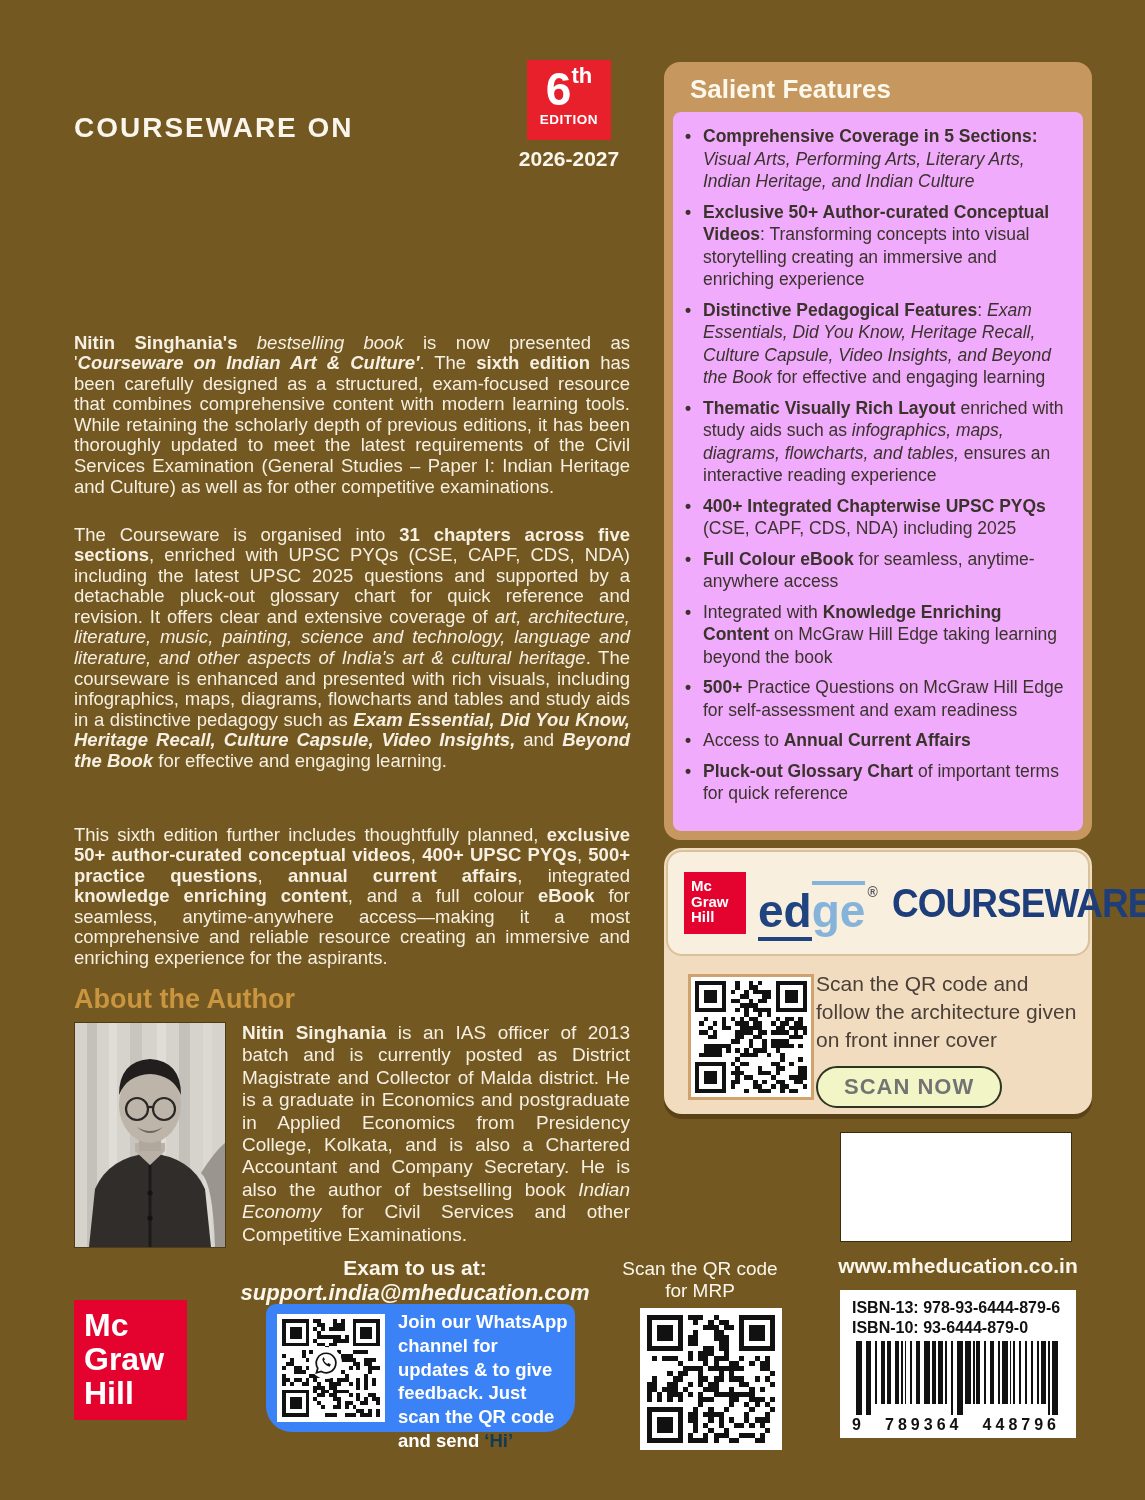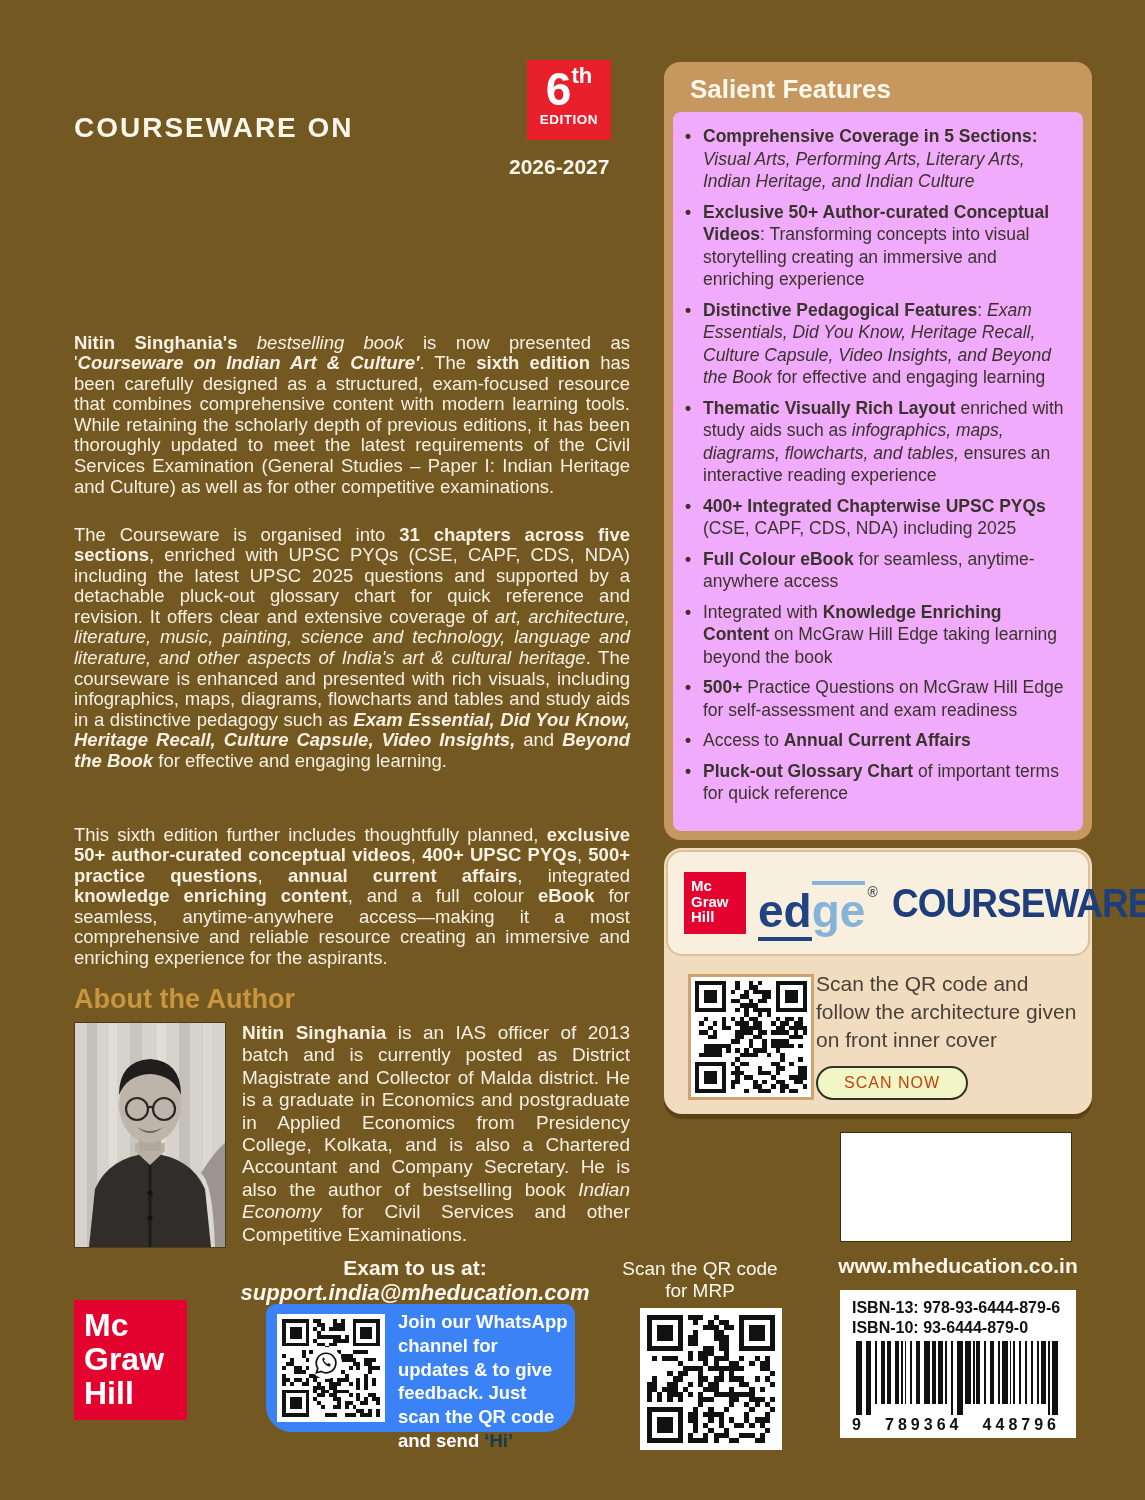--- a/index.html
+++ b/index.html
@@ -13,21 +13,21 @@
   .s-bi{font-weight:700;font-style:italic}
   .s-hi{font-weight:700;color:#143a52}
 
   
   .kicker{left:74px;top:112px;color:#fbf6ec;font-size:28px;font-weight:700;letter-spacing:2px;}
   .cover-title{left:71px;top:146px;color:#d3a661;font-size:74px;line-height:76px;font-weight:700;letter-spacing:1px;}
   .edition-badge{left:527px;top:60px;width:84px;height:80px;background:#e8202b;color:#fff;text-align:center;}
   .edition-badge .six{font-size:46px;font-weight:700;line-height:46px;display:inline-block;margin-top:6px;}
   .edition-badge .th{font-size:22px;font-weight:700;vertical-align:22px;}
   .edition-badge .ed{font-size:13.5px;font-weight:700;letter-spacing:.5px;margin-top:0px;}
-  .years{left:509px;top:147px;width:120px;color:#fbf6ec;font-size:21px;font-weight:700;margin-top:8px;}
+  .years{left:509px;top:147px;width:120px;text-align:center;color:#fbf6ec;font-size:21px;font-weight:700;}
 
   
   .para{left:74px;width:556px;color:#f6f0e2;font-size:18.5px;line-height:20.6px;text-align:justify;}
   .p1{top:314px}.p2{top:506px}.p3{top:806px}
   .about-h{left:74px;top:984px;color:#c9963f;font-size:27px;font-weight:700;}
   .author-row{left:74px;top:1022px;width:556px;display:flex;justify-content:space-between;}
   .author-photo{width:150px;height:224px;flex:0 0 150px;border:1px solid #4f3b15;background:#cfccc6;}
   .author-photo svg{display:block;width:100%;height:100%;}
   .author-bio{margin-left:16px;color:#f6f0e2;font-size:19px;line-height:22.4px;text-align:justify;}
 
@@ -50,21 +50,21 @@
   .edge-word{margin-left:12px;font-size:46px;font-weight:700;line-height:46px;position:relative;top:-2px;}
   .edge-ed{color:#1f4480;border-bottom:4px solid #1f4480;}
   .edge-ge{color:#85b3d9;border-top:4px solid #85b3d9;}
   .edge-reg{font-size:14px;color:#55585e;vertical-align:30px;margin-left:2px;}
   .cw-word{margin-left:14px;font-size:41px;font-weight:700;color:#1d3e7a;letter-spacing:-1px;
            transform:scaleX(.9);transform-origin:left center;white-space:nowrap;}
   .edge-qr{position:absolute;left:24px;top:126px;width:112px;height:112px;background:#fff;border:3px solid #cfa36b;padding:4px;box-sizing:content-box;}
   .edge-qr svg{display:block;width:100%;height:100%;}
   .qr-text{position:absolute;left:152px;right:14px;top:122px;color:#4a4038;font-size:21px;line-height:28px;}
   .scan-now{position:absolute;left:152px;top:218px;display:inline-block;background:#f2f6c6;border:2.5px solid #2e3422;
-            border-radius:24px;padding:6px 26px;font-size:16px;font-weight:400;color:#c2410c;letter-spacing:1px;}
+            border-radius:24px;padding:6px 26px;font-size:22px;font-weight:700;color:#737373;letter-spacing:1px;}
 
   .sticker{left:840px;top:1132px;width:230px;height:108px;background:#fff;border:1px solid #3a2c0d;}
 
   
   .writeto{left:230px;top:1256px;width:370px;text-align:center;color:#fbf6ec;}
   .writeto .l1{font-size:21px;font-weight:700;}
   .writeto .l2{font-size:22px;font-weight:700;font-style:italic;}
   .wa-box{left:266px;top:1304px;width:309px;height:128px;background:#3b82f6;border-radius:10px 10px 30px 26px;}
   .wa-qr{position:absolute;left:11px;top:10px;width:98px;height:98px;background:#fff;padding:5px;}
   .wa-qr svg{display:block;width:100%;height:100%;}

